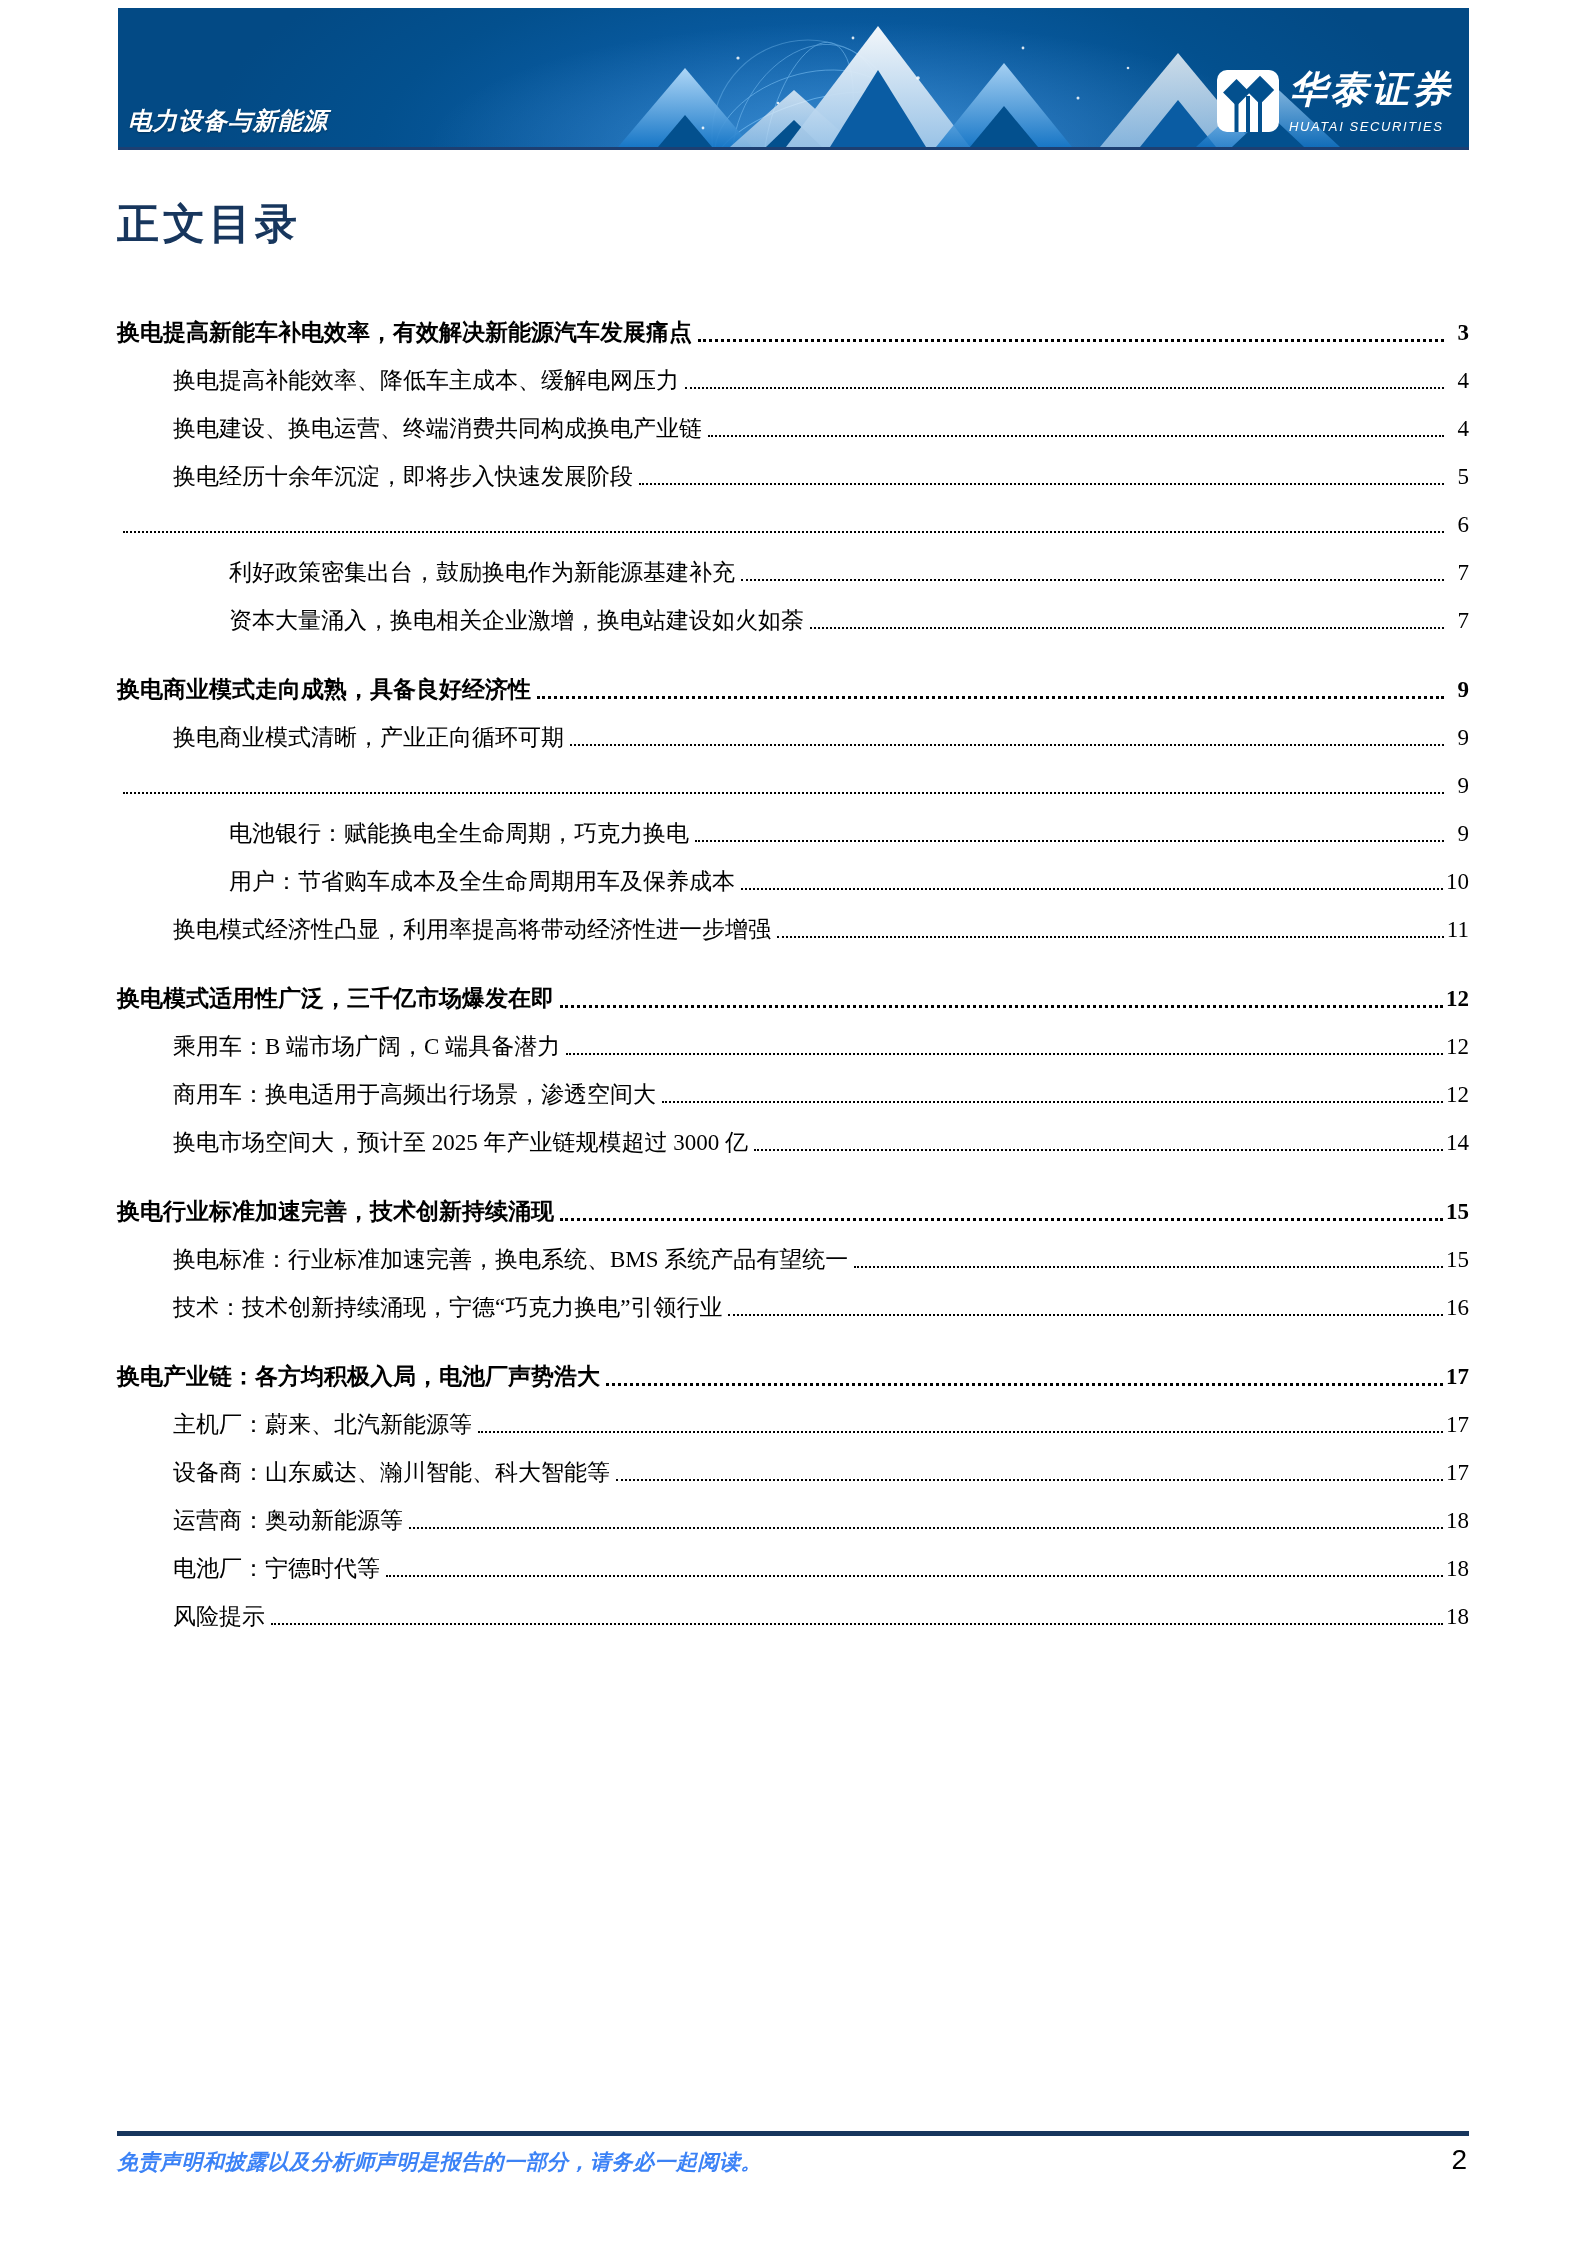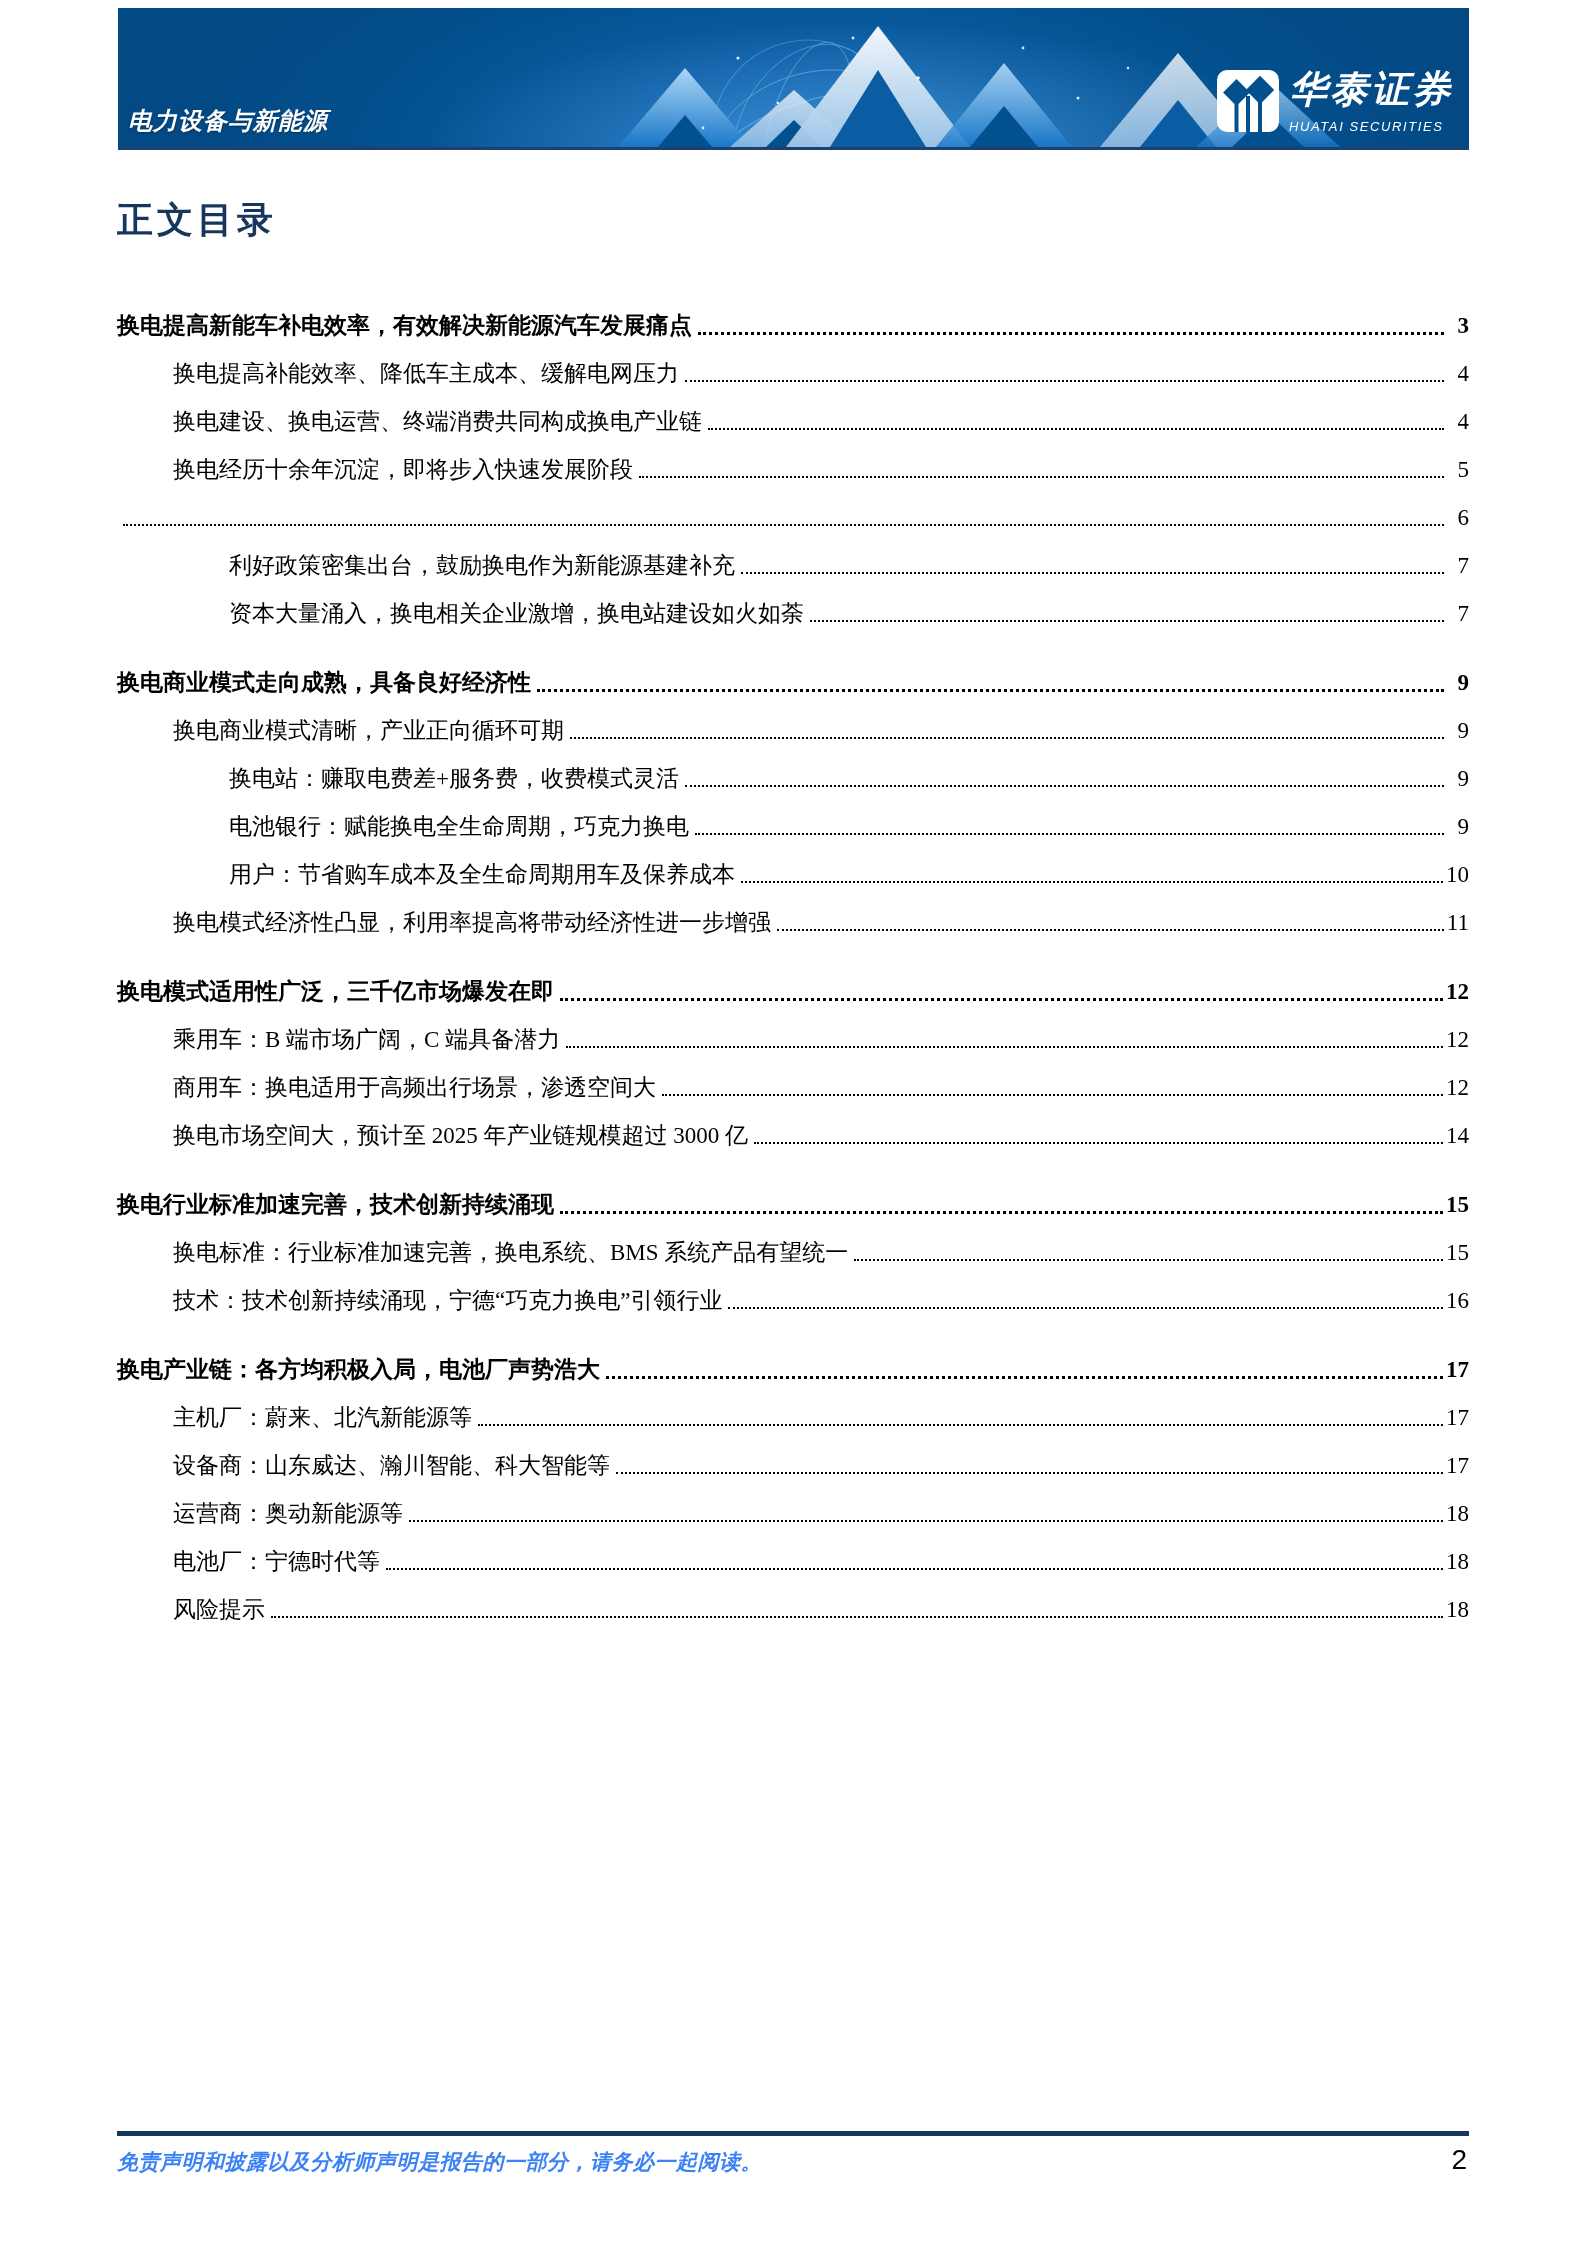--- a/index.html
+++ b/index.html
@@ -57,21 +57,21 @@
     font-family:"Liberation Sans","DejaVu Sans",sans-serif;
   }
   
   .toc{
     position:absolute;
     left:117px; top:196px;
     width:1352px;
   }
   .toc-title{
     color:#17365d;
-    font-size:36px;
+    font-size:42px;
     font-weight:bold;
     letter-spacing:4px;
     margin:0 0 48px 0;
   }
   .toc-row{
     display:flex;
     align-items:flex-end;
     height:48px;
     font-size:23px;
     color:#000000;
@@ -235,21 +235,20 @@
       <span class="toc-label">换电商业模式走向成熟，具备良好经济性</span>
       <span class="toc-dots"></span>
       <span class="toc-page">9</span>
     </div>
         <div class="toc-row lv2">
       <span class="toc-label">换电商业模式清晰，产业正向循环可期</span>
       <span class="toc-dots"></span>
       <span class="toc-page">9</span>
     </div>
         <div class="toc-row lv3">
-      <span class="toc-label">换电站：赚取电费差+服务费，收费模式灵活</span>
       <span class="toc-dots"></span>
       <span class="toc-page">9</span>
     </div>
         <div class="toc-row lv3">
       <span class="toc-label">电池银行：赋能换电全生命周期，巧克力换电</span>
       <span class="toc-dots"></span>
       <span class="toc-page">9</span>
     </div>
         <div class="toc-row lv3">
       <span class="toc-label">用户：节省购车成本及全生命周期用车及保养成本</span>

